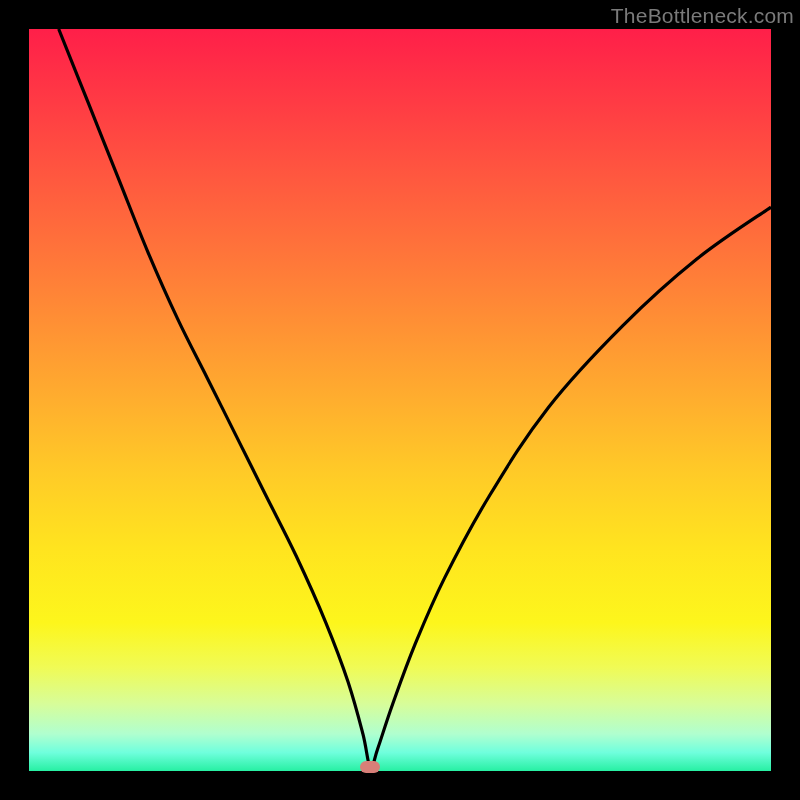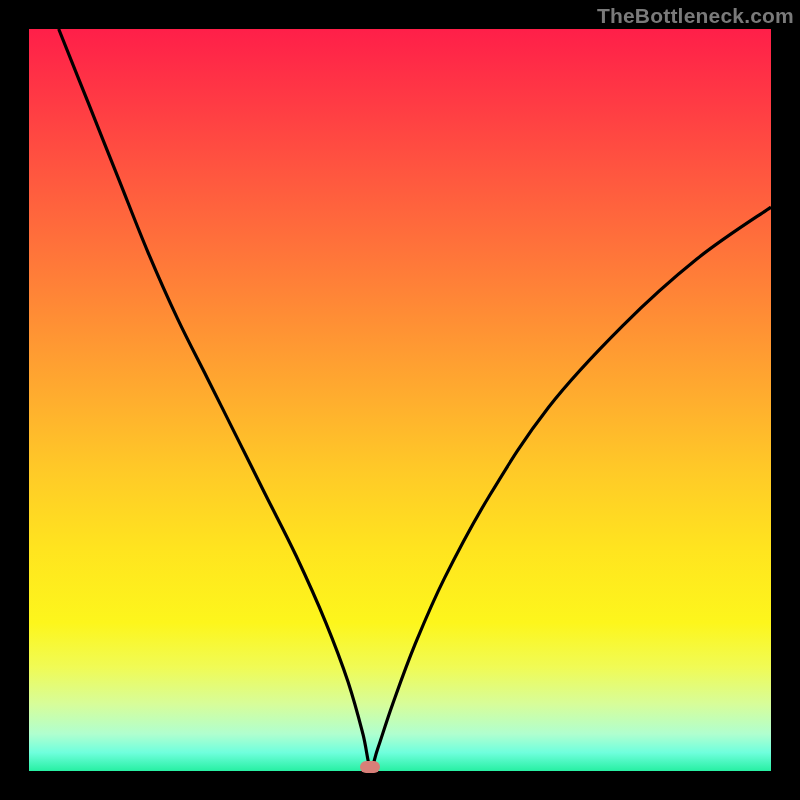--- a/index.html
+++ b/index.html
@@ -33,21 +33,21 @@
       #70ffdd 97.5%,
       #27f0a3 100%
     );
   }
   .watermark {
     position: absolute;
     top: 4px;
     right: 6px;
     color: #7a7a7a;
     font-size: 21px;
-    font-weight: 700;
+    font-weight: 400;
     letter-spacing: 0.2px;
     user-select: none;
   }
   svg.curve {
     position: absolute;
     left: 29px;
     top: 29px;
     width: 742px;
     height: 742px;
     overflow: visible;

